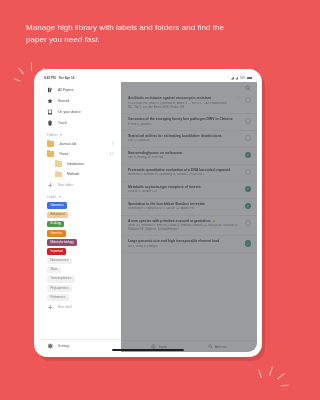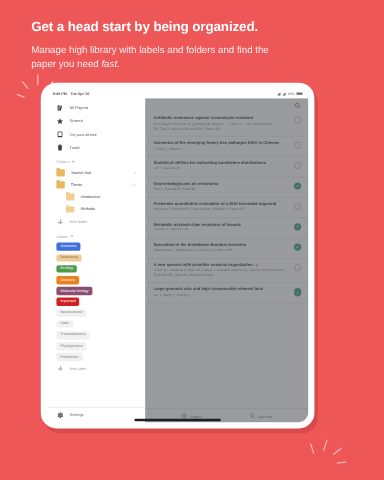--- a/index.html
+++ b/index.html
@@ -267,21 +267,20 @@
     bottom:1.5px;
     width:72px; height:1.6px;
     background:#1d1f22; border-radius:1px;
     z-index:9;
   }
 </style>
 </head>
 <body>
 
 <div class="promo">
-  <div class="promo-title">Get a head start by being organized.</div>
   <div class="promo-sub">
     <span>Manage high library with labels and folders and find the paper you need </span><span class="ital">fast.</span>
   </div>
 </div>
 
 <div class="sparkle sparkle-tl">
   <span style="left:11px;top:0;height:9px;transform:rotate(0deg);"></span>
   <span style="left:3px;top:4px;height:8px;transform:rotate(-38deg);"></span>
   <span style="left:19px;top:4px;height:8px;transform:rotate(38deg);"></span>
   <span style="left:0px;top:12px;height:7px;transform:rotate(-70deg);"></span>

